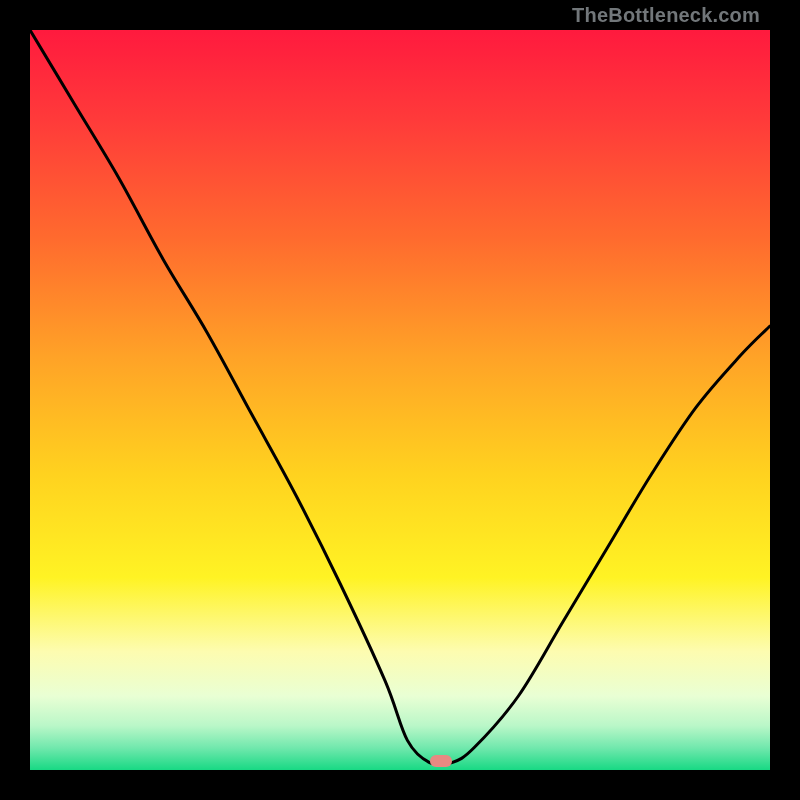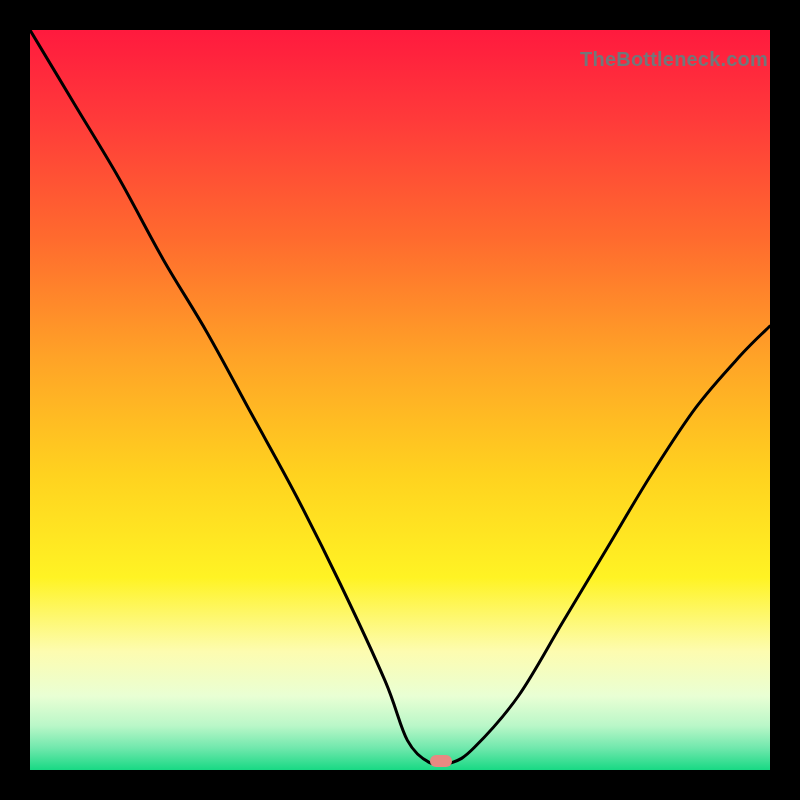--- a/index.html
+++ b/index.html
@@ -36,27 +36,26 @@
     position: absolute;
     width: 22px;
     height: 12px;
     background: #e78a82;
     border-radius: 6px;
     transform: translate(-50%, -50%);
   }
   .watermark {
     position: absolute;
     top: 4px;
-    right: 32px;
+    right: 40px;
     font-family: Arial, Helvetica, sans-serif;
     font-size: 20px;
     font-weight: 600;
     color: #72777a;
     letter-spacing: 0.2px;
-    margin-top: 44px;
   }
 </style>
 </head>
 <body>
 
 <div class="frame">
 
   <div class="plot-area">
     <svg class="gradient" viewBox="0 0 740 740" preserveAspectRatio="none">
       <defs>

